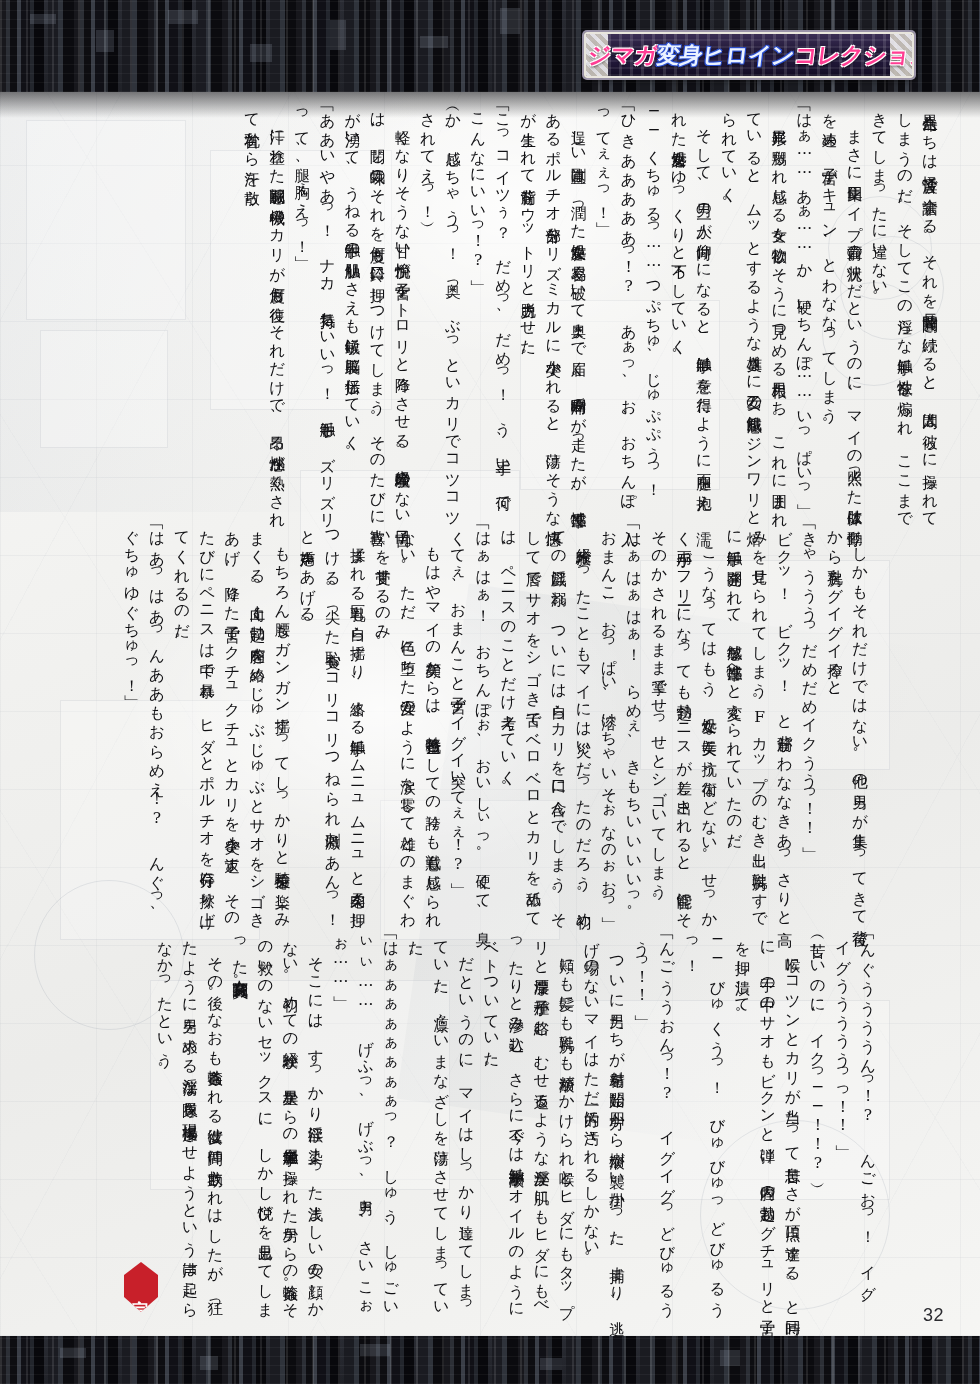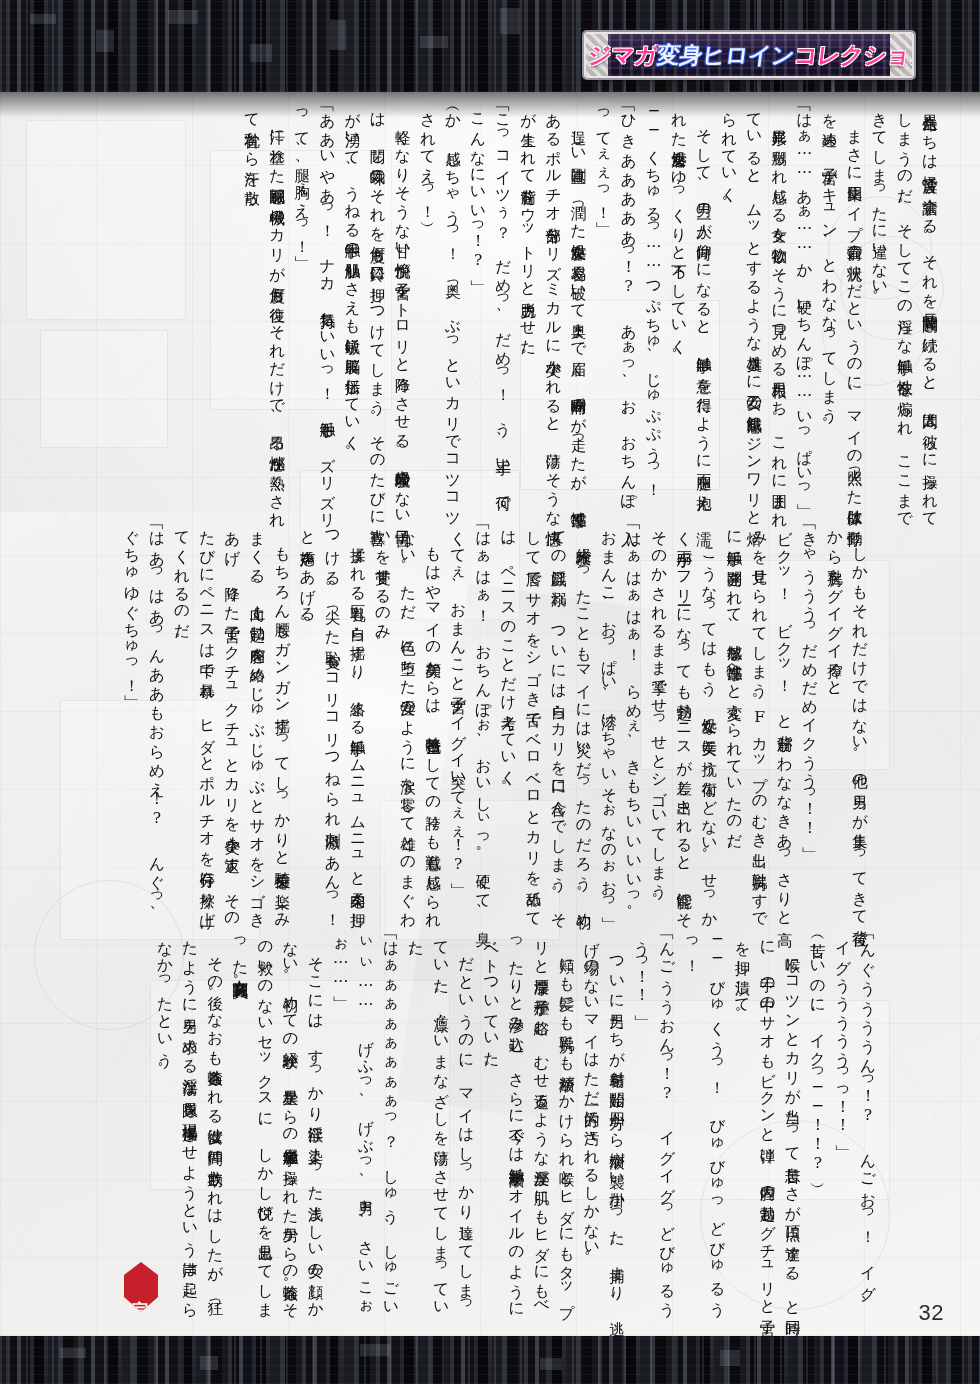--- a/index.html
+++ b/index.html
@@ -169,21 +169,21 @@
   #end-mark span {
     writing-mode: vertical-rl;
     color:#fff; font-weight:bold; font-size:17px;
     font-family:"DejaVu Sans", sans-serif;
   }
 
   
   #page-number {
     position:absolute; right:36px; bottom:58px;
     font-family:"Liberation Sans", sans-serif;
-    font-size:22px;
+    font-size:18px;
     color:#2b2b30;
     letter-spacing:.5px;
   }
 
   
   .ghost-ring {
     position:absolute;
     border:1.4px solid rgba(118,130,150,.16);
     border-radius:50%;
   }

